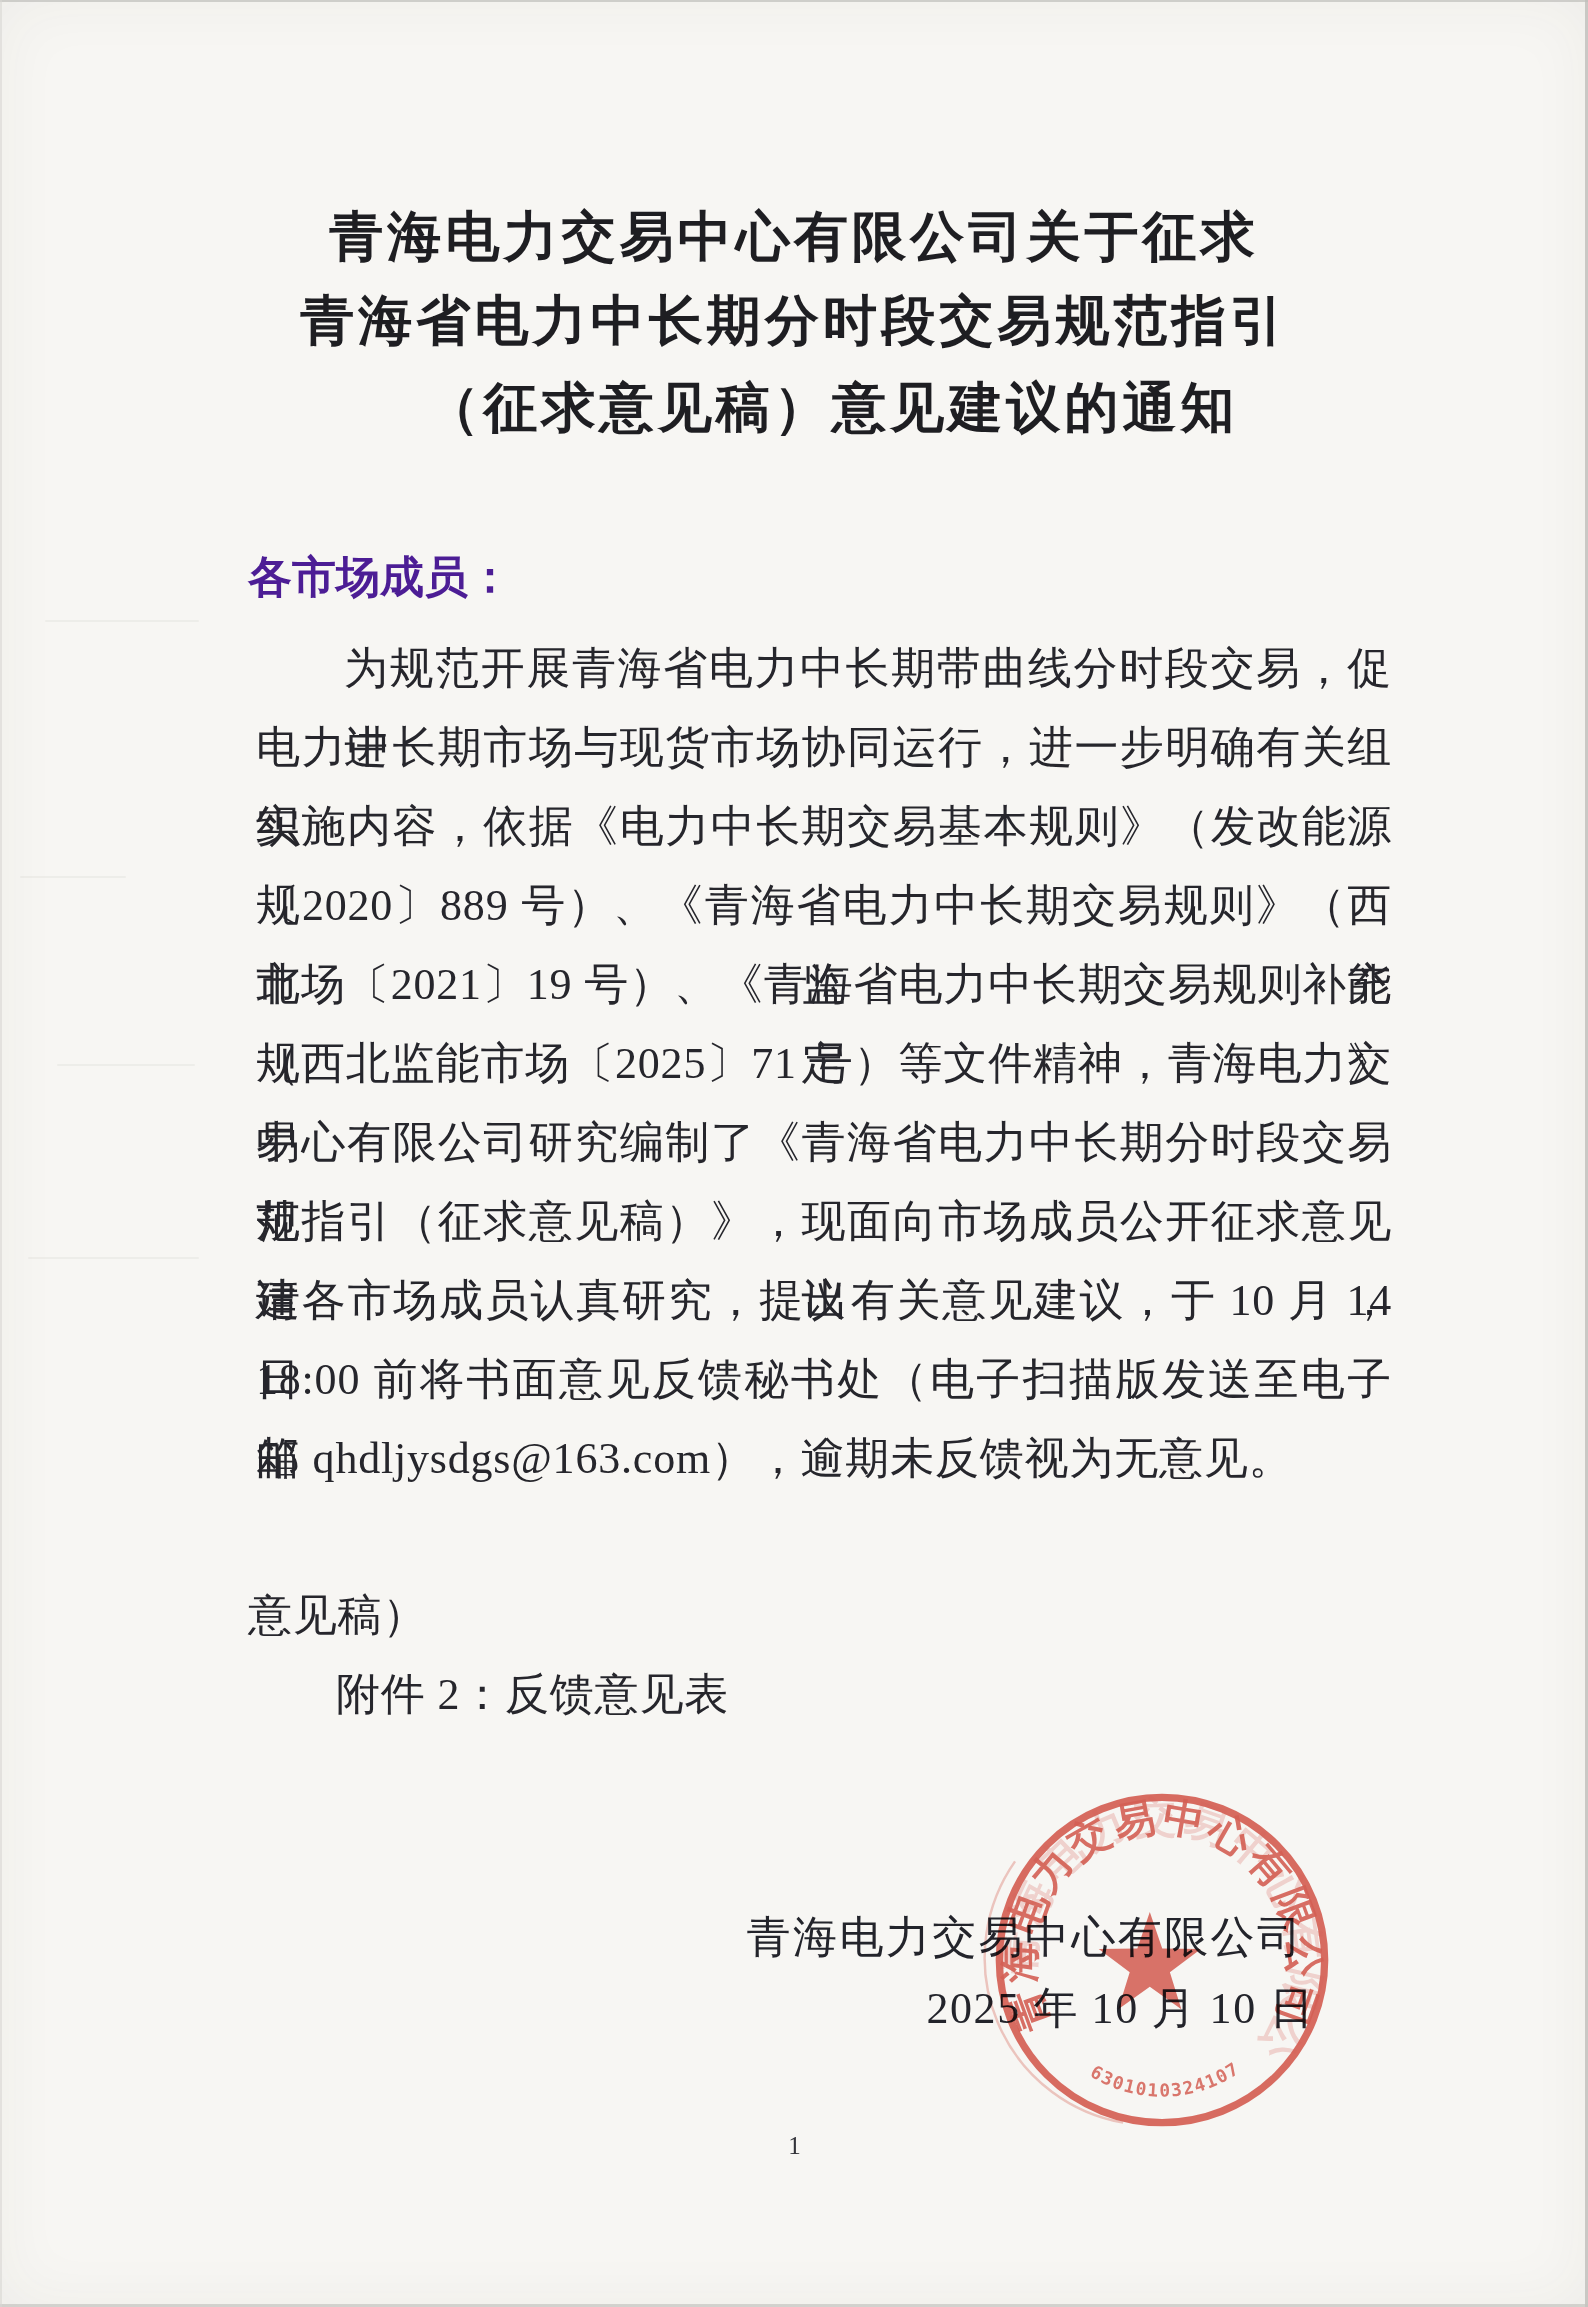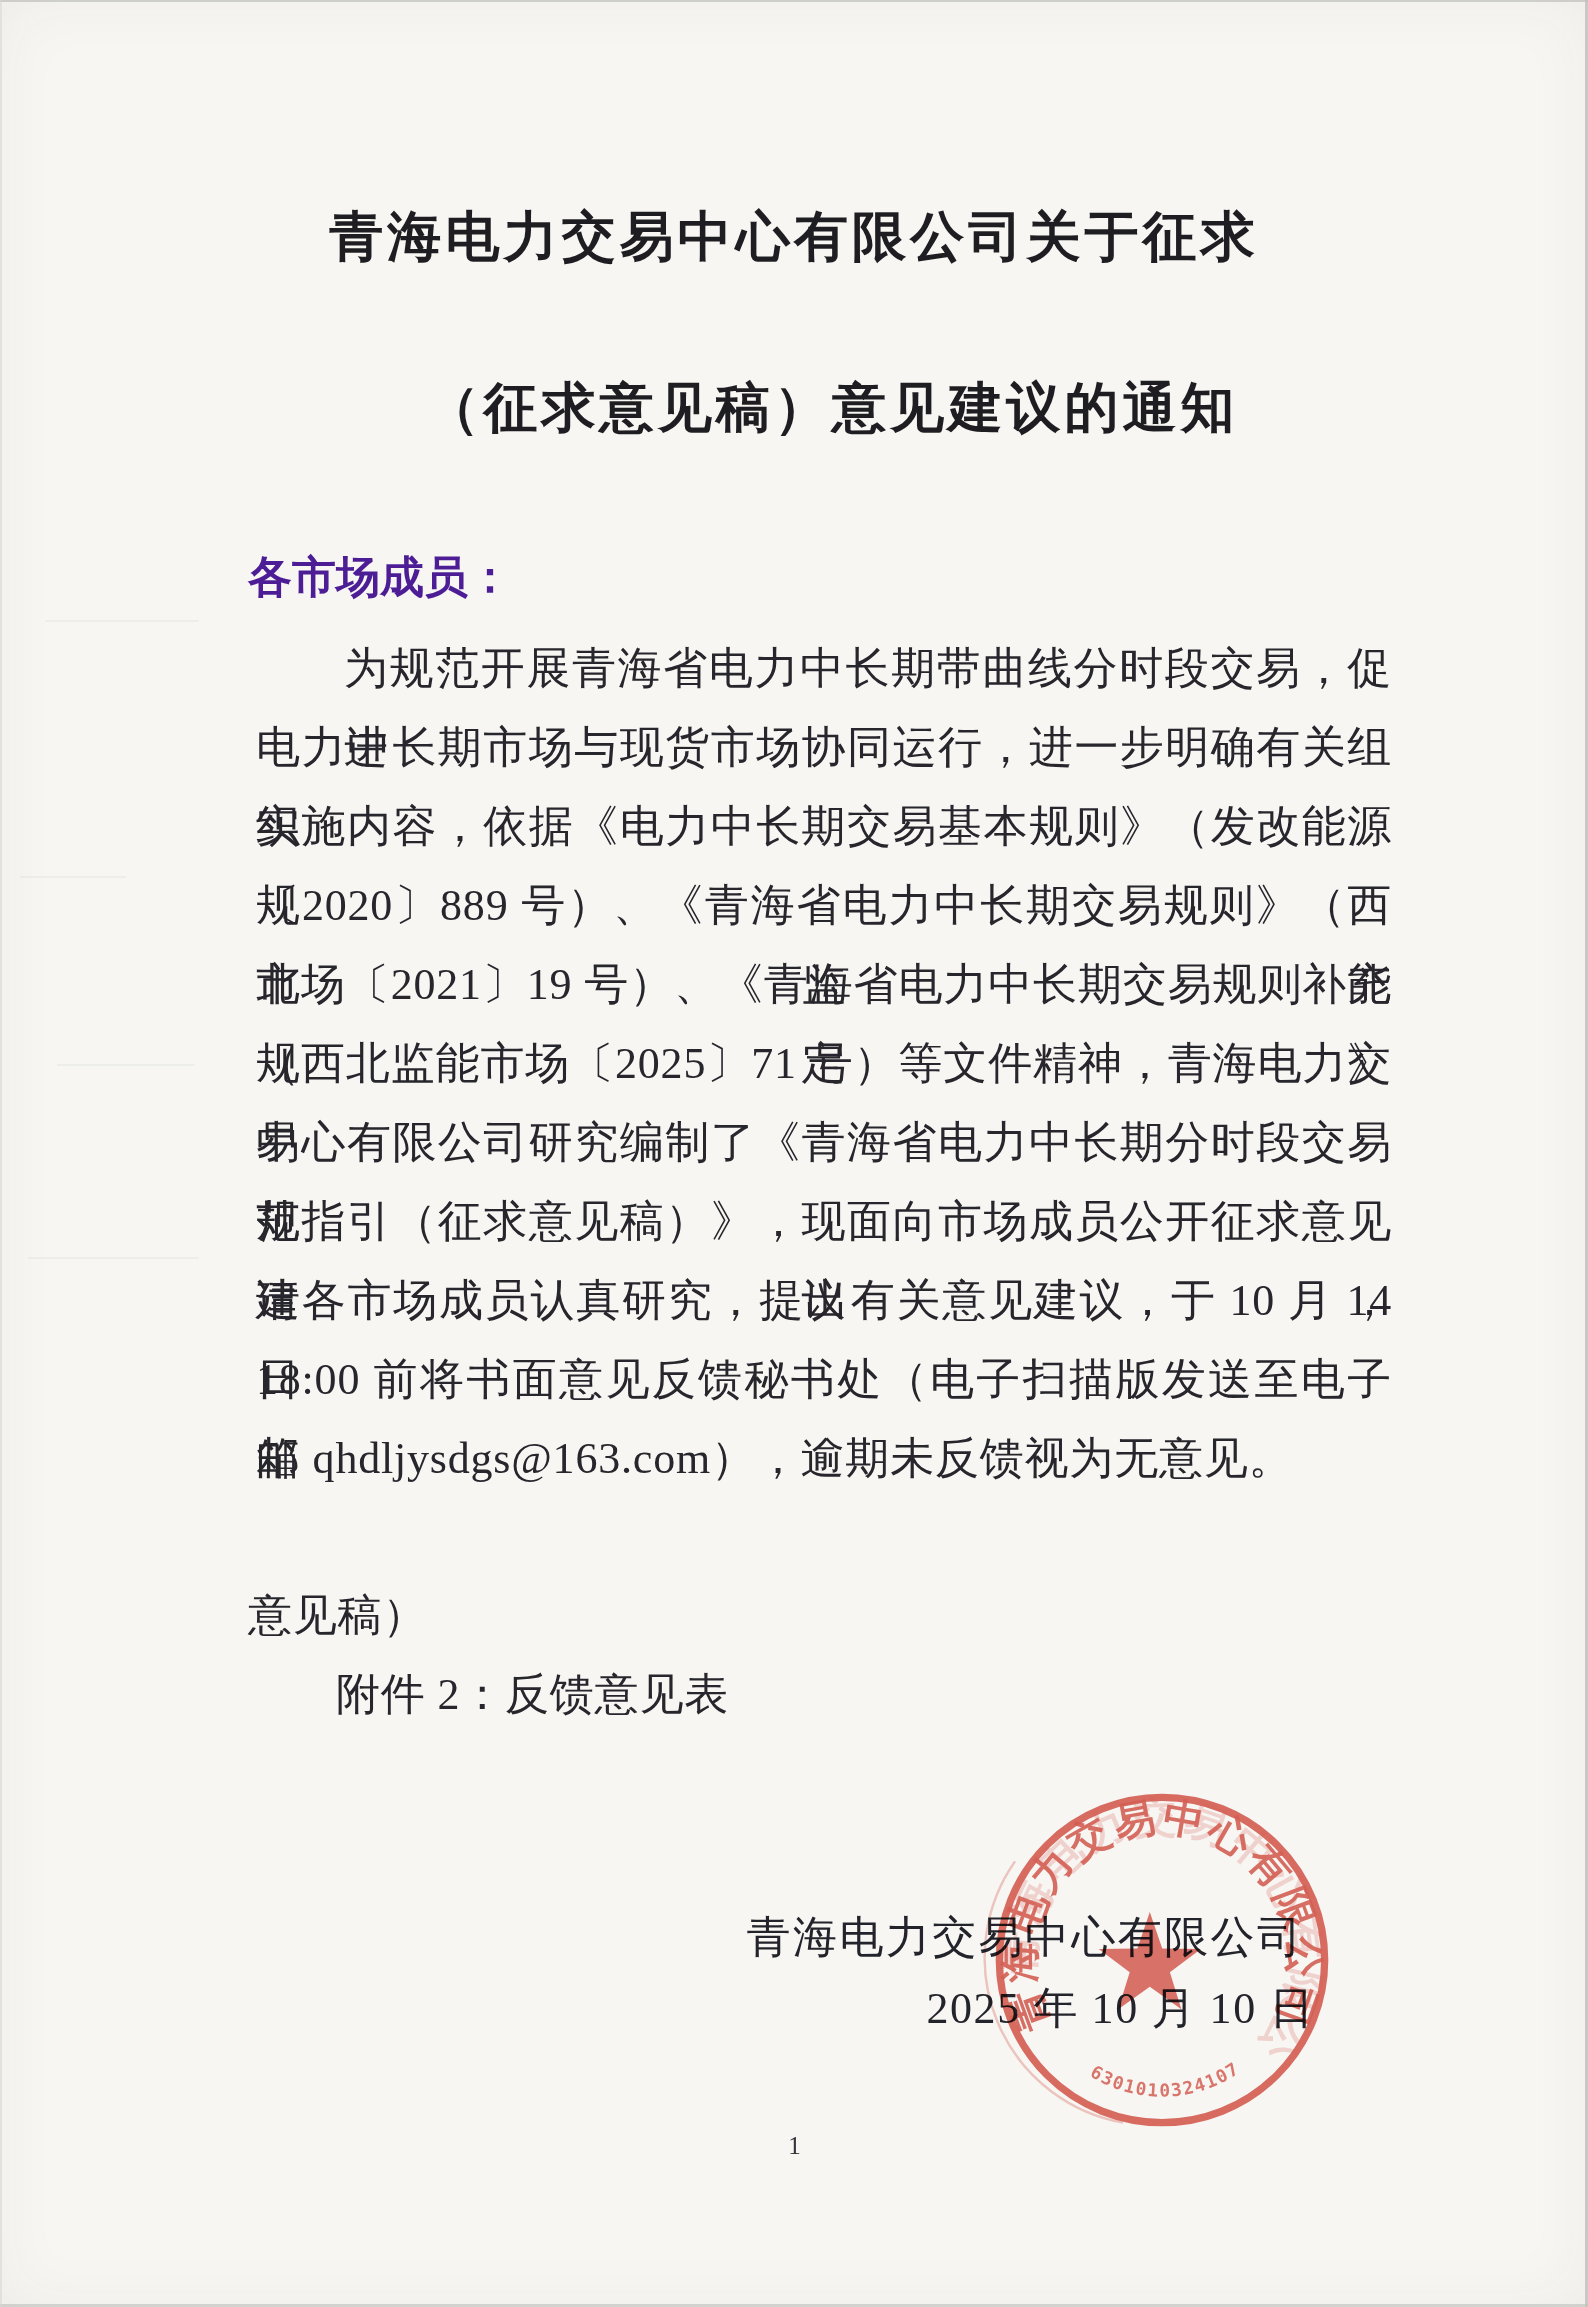--- a/index.html
+++ b/index.html
@@ -77,20 +77,21 @@
   <div class="edge edge-top"></div>
   <div class="edge edge-right"></div>
   <div class="edge edge-bottom"></div>
   <div class="edge edge-left"></div>
   <div class="streak" style="left:45px;top:620px;width:154px;"></div>
   <div class="streak" style="left:20.3px;top:876px;width:106px;"></div>
   <div class="streak" style="left:57px;top:1064px;width:138px;"></div>
   <div class="streak" style="left:28.4px;top:1257px;width:171px;"></div>
 
   <div class="title-line" style="top:195px;">青海电力交易中心有限公司关于征求</div>
+  <div class="title-line" style="top:279px;">青海省电力中长期分时段交易规范指引</div>
   <div class="title-line" style="top:366px;padding-left:38px;">（征求意见稿）意见建议的通知</div>
 
   <div class="salutation">各市场成员：</div>
 
   <div class="bodyblock">
     <span class="docline just ind">为规范开展青海省电力中长期带曲线分时段交易，促进</span>
     <span class="docline just">电力中长期市场与现货市场协同运行，进一步明确有关组织</span>
     <span class="docline just">实施内容，依据《电力中长期交易基本规则》（发改能源规</span>
     <span class="docline just">〔2020〕889 号）、《青海省电力中长期交易规则》（西北监能</span>
     <span class="docline just">市场〔2021〕19 号）、《青海省电力中长期交易规则补充规定》</span>

